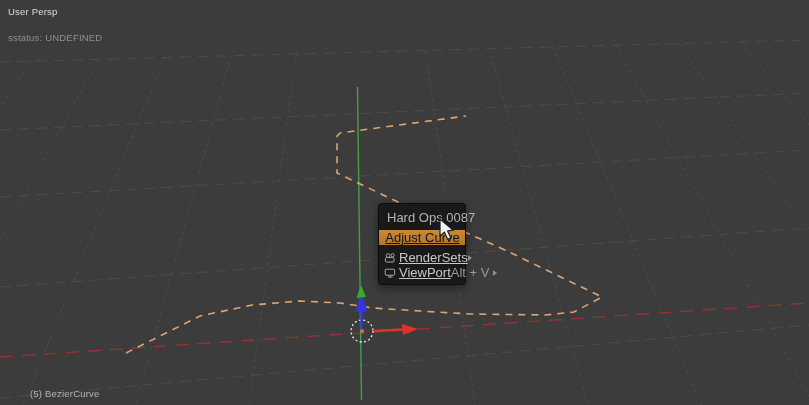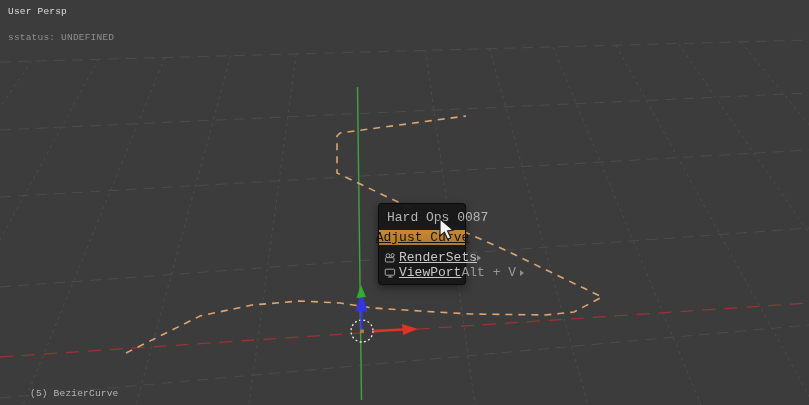--- a/index.html
+++ b/index.html
@@ -1,21 +1,21 @@
 <!DOCTYPE html>
 <html style="--background: #3c3c3c; --grid-line: #4e4e4e; --curve: #dca470; --axis-x: #993333; --axis-y: #44a044; --gizmo-red: #dd3524; --gizmo-green: #2fae2f; --gizmo-blue: #3434e0; --highlight: #c88936; --origin-dot: #c87a30;"><head>
 <meta charset="utf-8">
 <style>
   html,body{margin:0;padding:0;}
   .stage{
     position:relative;
     width:809px;height:405px;
     overflow:hidden;
     background:var(--background,#3c3c3c);
-    font-family:Liberation Mono, monospace;
+    font-family:Liberation Sans, sans-serif;
     -webkit-font-smoothing:antialiased;
   }
   .scene-svg{position:absolute;left:0;top:0;}
   
   .ov-text{position:absolute;font-size:9.5px;line-height:12px;letter-spacing:.2px;}
   .view-mode{left:8px;top:6px;color:#dedede;}
   .status-line{left:8px;top:32px;color:#8f8f8f;}
   .object-info{left:30px;top:388px;color:#b5b5b5;}
   
   .ctx-menu{

